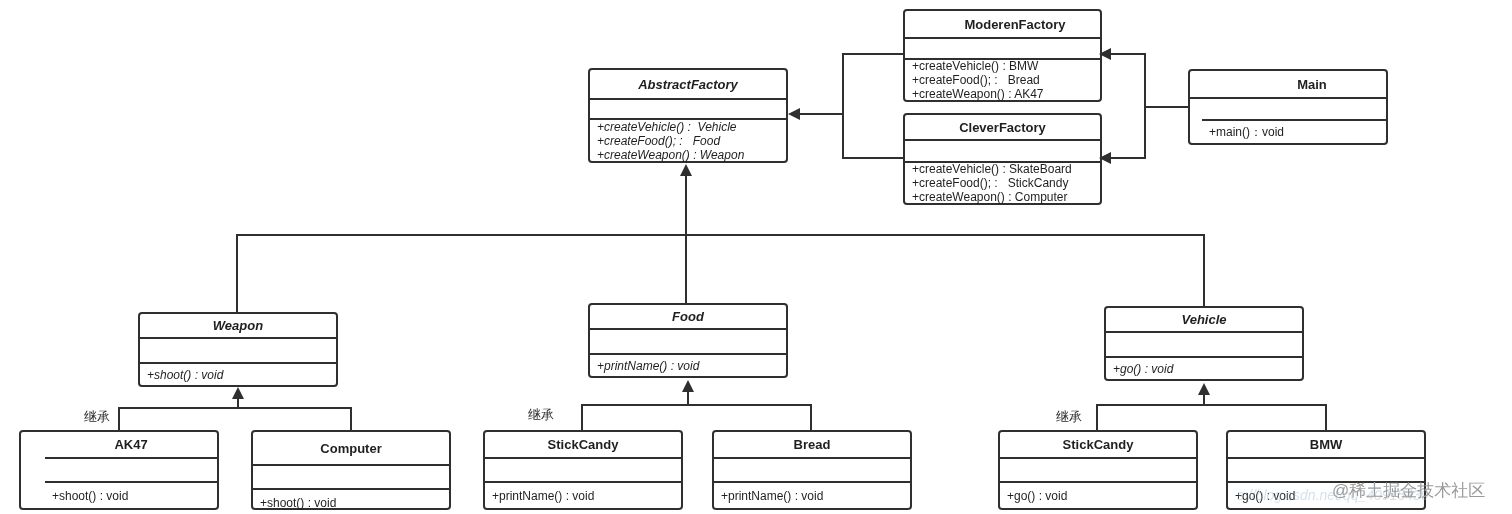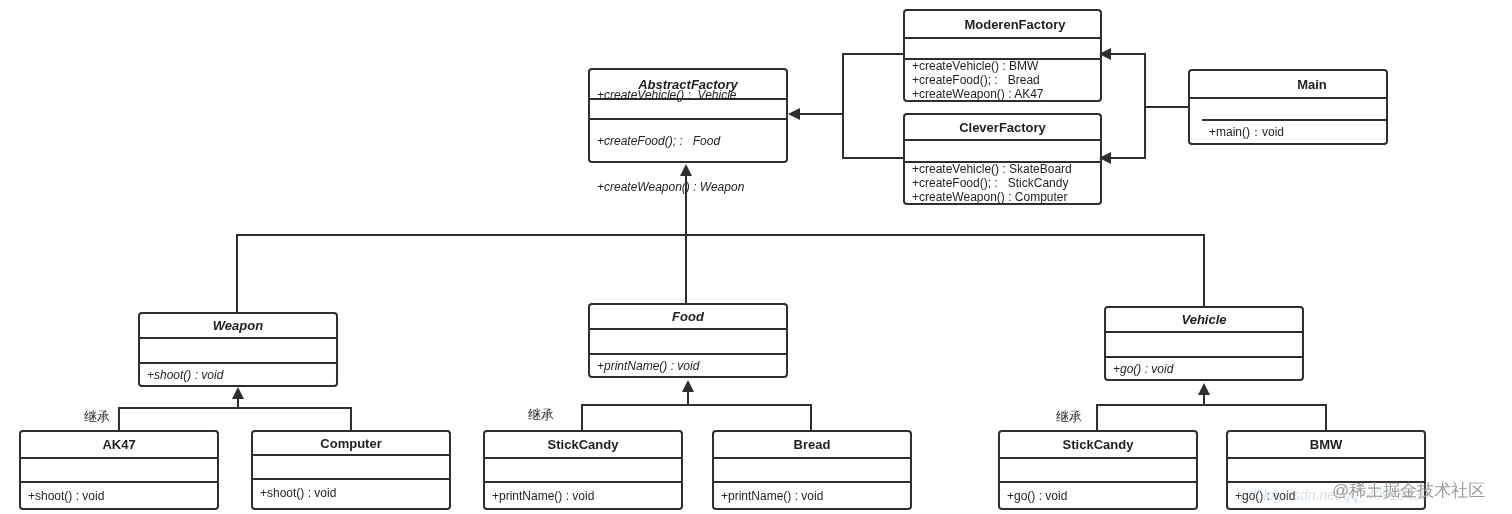--- a/index.html
+++ b/index.html
@@ -16,21 +16,21 @@
     font-weight:bold; font-size:13px; box-sizing:border-box; overflow:hidden;
   }
   .uml-attrs { border-top:2px solid #2f2f2f; box-sizing:border-box; }
   .uml-methods {
     border-top:2px solid #2f2f2f; box-sizing:border-box;
     display:flex; flex-direction:column; justify-content:center;
     padding:0 7px; font-size:12px;
   }
   .uml-methods .m { line-height:14px; white-space:pre; }
   .abstract .uml-title { font-style:italic; }
-  .abstract .uml-methods { font-style:italic;gap:32px; }
+  .abstract .uml-methods { font-style:italic; }
   .hline, .vline { position:absolute; background:#2f2f2f; }
   .hline { height:2px; }
   .vline { width:2px; }
   .arrow-up {
     position:absolute; width:0; height:0;
     border-left:6px solid transparent; border-right:6px solid transparent;
     border-bottom:12px solid #2f2f2f;
   }
   .arrow-left {
     position:absolute; width:0; height:0;
@@ -101,30 +101,30 @@
   </div>
 
   <div class="uml-class abstract" style="left:1104px;top:306px;width:200px;height:75px;">
     <div class="uml-title" style="height:23px;">Vehicle</div>
     <div class="uml-attrs" style="height:25px;"></div>
     <div class="uml-methods" style="height:23px;">
       <div class="m">+go() : void</div>
     </div>
   </div>
 
-  <div class="uml-class" style="left:19px;top:430px;width:200px;height:80px;">
+  <div class="uml-class" style="left:19px;top:430px;width:200px;height:80px;padding-left:24px;">
     <div class="uml-title" style="height:25px;">AK47</div>
     <div class="uml-attrs" style="height:24px;"></div>
     <div class="uml-methods" style="height:27px;">
       <div class="m">+shoot() : void</div>
     </div>
   </div>
 
   <div class="uml-class" style="left:251px;top:430px;width:200px;height:80px;">
-    <div class="uml-title" style="height:22px;">Computer</div>
+    <div class="uml-title" style="height:32px;">Computer</div>
     <div class="uml-attrs" style="height:24px;"></div>
     <div class="uml-methods" style="height:27px;">
       <div class="m">+shoot() : void</div>
     </div>
   </div>
 
   <div class="uml-class" style="left:483px;top:430px;width:200px;height:80px;">
     <div class="uml-title" style="height:25px;">StickCandy</div>
     <div class="uml-attrs" style="height:24px;"></div>
     <div class="uml-methods" style="height:27px;">

